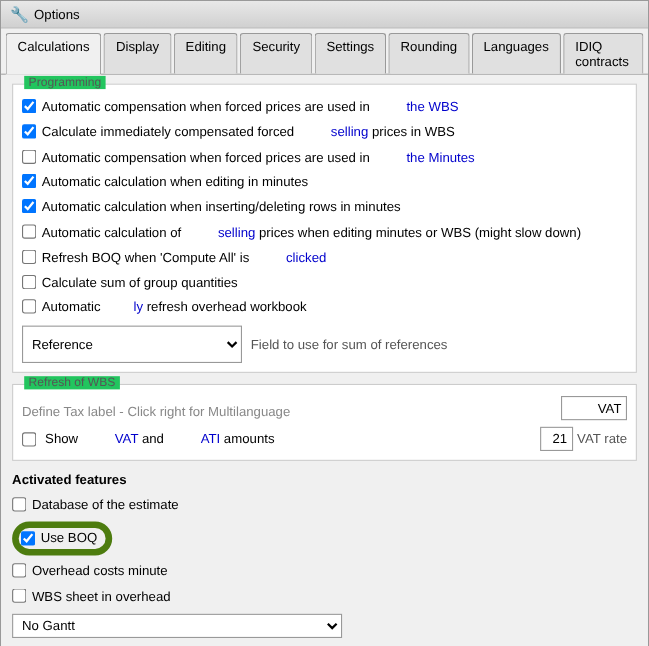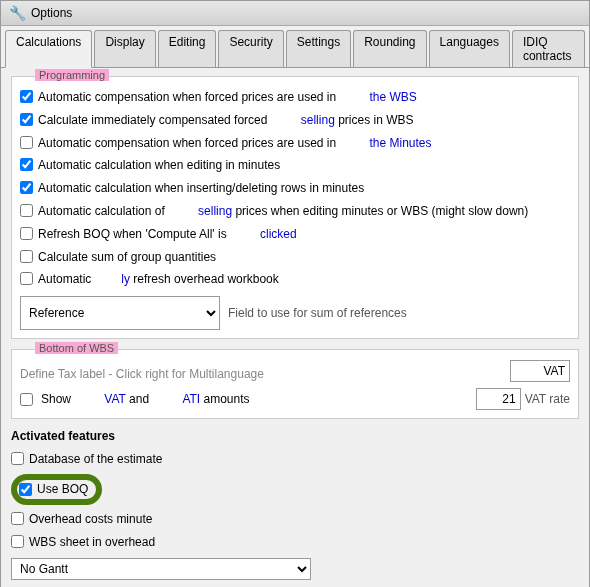--- a/index.html
+++ b/index.html
@@ -63,22 +63,22 @@
     .section-group {
       border: 1px solid #ccc;
       margin-bottom: 10px;
       background: #fff;
       padding: 4px 8px 8px 8px;
       position: relative;
     }
     .section-label {
       position: absolute;
       top: -8px;
-      left: 23px;
-      background: #f9a8d4;
+      left: 10px;
+      background: #22c55e;
       padding: 0 4px;
       font-size: 11px;
       color: #555;
     }
     .checkbox-row {
       display: flex;
       align-items: flex-start;
       gap: 5px;
       padding: 2px 0;
       margin-top: 2px;
@@ -234,32 +234,32 @@
 
       <div class="dropdown-row">
         <select class="dropdown-select">
           <option>Reference</option>
         </select>
         <span class="dropdown-hint">Field to use for sum of references</span>
       </div>
     </div>
 
     <div class="section-group">
-      <span class="section-label">Bottom of WBS</span>
+      <span class="section-label">Refresh of WBS</span>
 
       <div style="margin-top: 6px;">
         <div style="display: flex; align-items: center; justify-content: space-between;">
           <span class="define-tax">Define Tax label - Click right for Multilanguage</span>
           <input type="text" class="vat-input" value="VAT" style="">
         </div>
         <div class="vat-row">
           <input type="checkbox" style="">
           <span class="checkbox-label">Show <span class="blue">VAT</span> and <span class="blue">ATI</span> amounts</span>
           <div style="margin-left:auto; display:flex; align-items:center; gap:4px;">
-            <input type="text" class="vat-input" value="21" style="width: 45px; text-align: right;">
+            <input type="text" class="vat-input" value="21" style="width: 30px; text-align: right;">
             <span class="vat-label">VAT rate</span>
           </div>
         </div>
       </div>
     </div>
 
     <div class="activated-section">
       <div class="activated-title">Activated features</div>
 
       <div class="checkbox-row">

